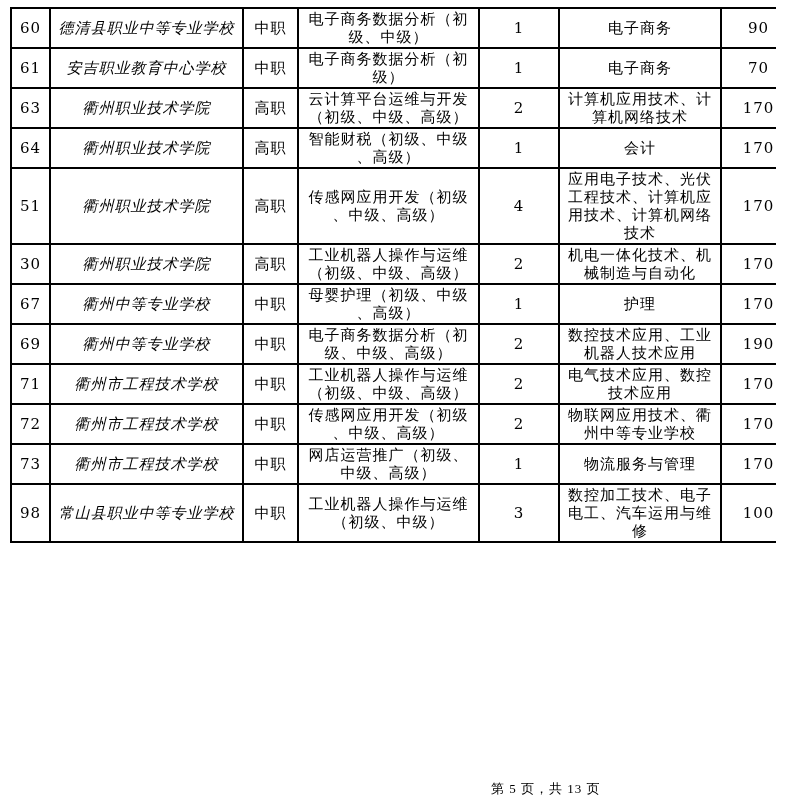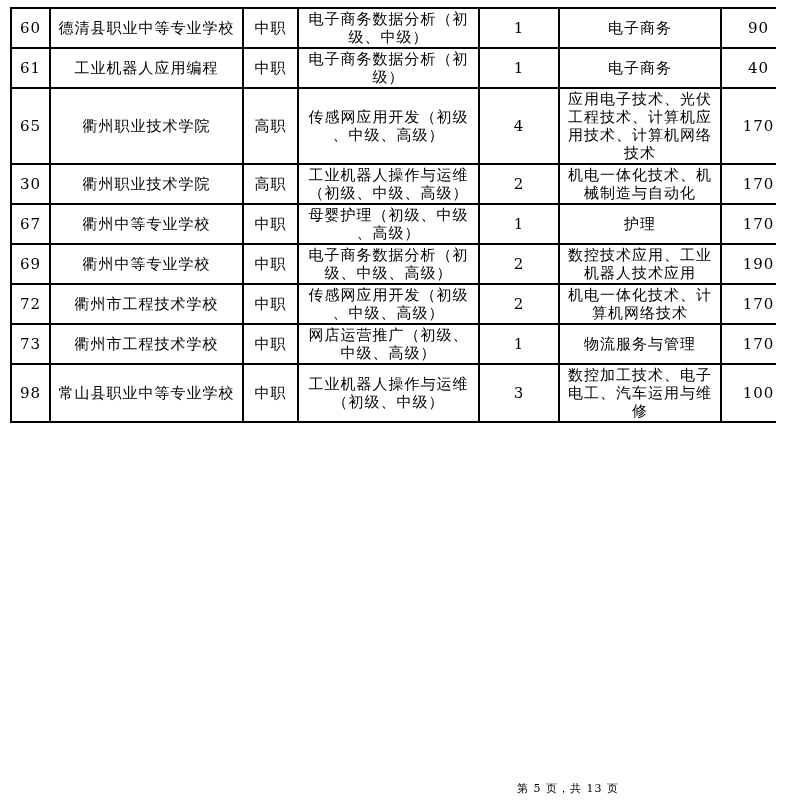--- a/index.html
+++ b/index.html
@@ -35,29 +35,31 @@
     word-break: break-all;
     line-break: anywhere;
     overflow: hidden;
   }
   table.doc-table tr {
     height: 38px;
   }
   td.cell-school {
     text-align: left;
     padding-left: 4px;
+    font-style: italic;
   }
   .page-footer {
     position: absolute;
-    left: 517px;
+    left: 491px;
     top: 779px;
-    font-size: 11px;
+    font-size: 13px;
     line-height: 20px;
     letter-spacing: 1px;
     white-space: nowrap;
+    font-family: Liberation Serif, serif;
   }
 </style>
 </head>
 <body>
 
 <div class="page">
 
   <table class="doc-table">
     <colgroup>
       <col style="width:39px">
@@ -73,29 +75,47 @@
       <td>60</td>
       <td class="cell-school">德清县职业中等专业学校</td>
       <td>中职</td>
       <td>电子商务数据分析（初级、中级）</td>
       <td>1</td>
       <td>电子商务</td>
       <td>90</td>
     </tr>
         <tr>
       <td>61</td>
-      <td class="cell-school">工业机器人应用编程</td>
+      <td class="cell-school">安吉职业教育中心学校</td>
       <td>中职</td>
       <td>电子商务数据分析（初级）</td>
       <td>1</td>
       <td>电子商务</td>
-      <td>40</td>
+      <td>70</td>
     </tr>
         <tr>
-      <td>65</td>
+      <td>63</td>
+      <td class="cell-school">衢州职业技术学院</td>
+      <td>高职</td>
+      <td>云计算平台运维与开发（初级、中级、高级）</td>
+      <td>2</td>
+      <td>计算机应用技术、计算机网络技术</td>
+      <td>170</td>
+    </tr>
+        <tr>
+      <td>64</td>
+      <td class="cell-school">衢州职业技术学院</td>
+      <td>高职</td>
+      <td>智能财税（初级、中级、高级）</td>
+      <td>1</td>
+      <td>会计</td>
+      <td>170</td>
+    </tr>
+        <tr>
+      <td>51</td>
       <td class="cell-school">衢州职业技术学院</td>
       <td>高职</td>
       <td>传感网应用开发（初级、中级、高级）</td>
       <td>4</td>
       <td>应用电子技术、光伏工程技术、计算机应用技术、计算机网络技术</td>
       <td>170</td>
     </tr>
         <tr>
       <td>30</td>
       <td class="cell-school">衢州职业技术学院</td>
@@ -117,26 +137,35 @@
         <tr>
       <td>69</td>
       <td class="cell-school">衢州中等专业学校</td>
       <td>中职</td>
       <td>电子商务数据分析（初级、中级、高级）</td>
       <td>2</td>
       <td>数控技术应用、工业机器人技术应用</td>
       <td>190</td>
     </tr>
         <tr>
+      <td>71</td>
+      <td class="cell-school">衢州市工程技术学校</td>
+      <td>中职</td>
+      <td>工业机器人操作与运维（初级、中级、高级）</td>
+      <td>2</td>
+      <td>电气技术应用、数控技术应用</td>
+      <td>170</td>
+    </tr>
+        <tr>
       <td>72</td>
       <td class="cell-school">衢州市工程技术学校</td>
       <td>中职</td>
       <td>传感网应用开发（初级、中级、高级）</td>
       <td>2</td>
-      <td>机电一体化技术、计算机网络技术</td>
+      <td>物联网应用技术、衢州中等专业学校</td>
       <td>170</td>
     </tr>
         <tr>
       <td>73</td>
       <td class="cell-school">衢州市工程技术学校</td>
       <td>中职</td>
       <td>网店运营推广（初级、中级、高级）</td>
       <td>1</td>
       <td>物流服务与管理</td>
       <td>170</td>

